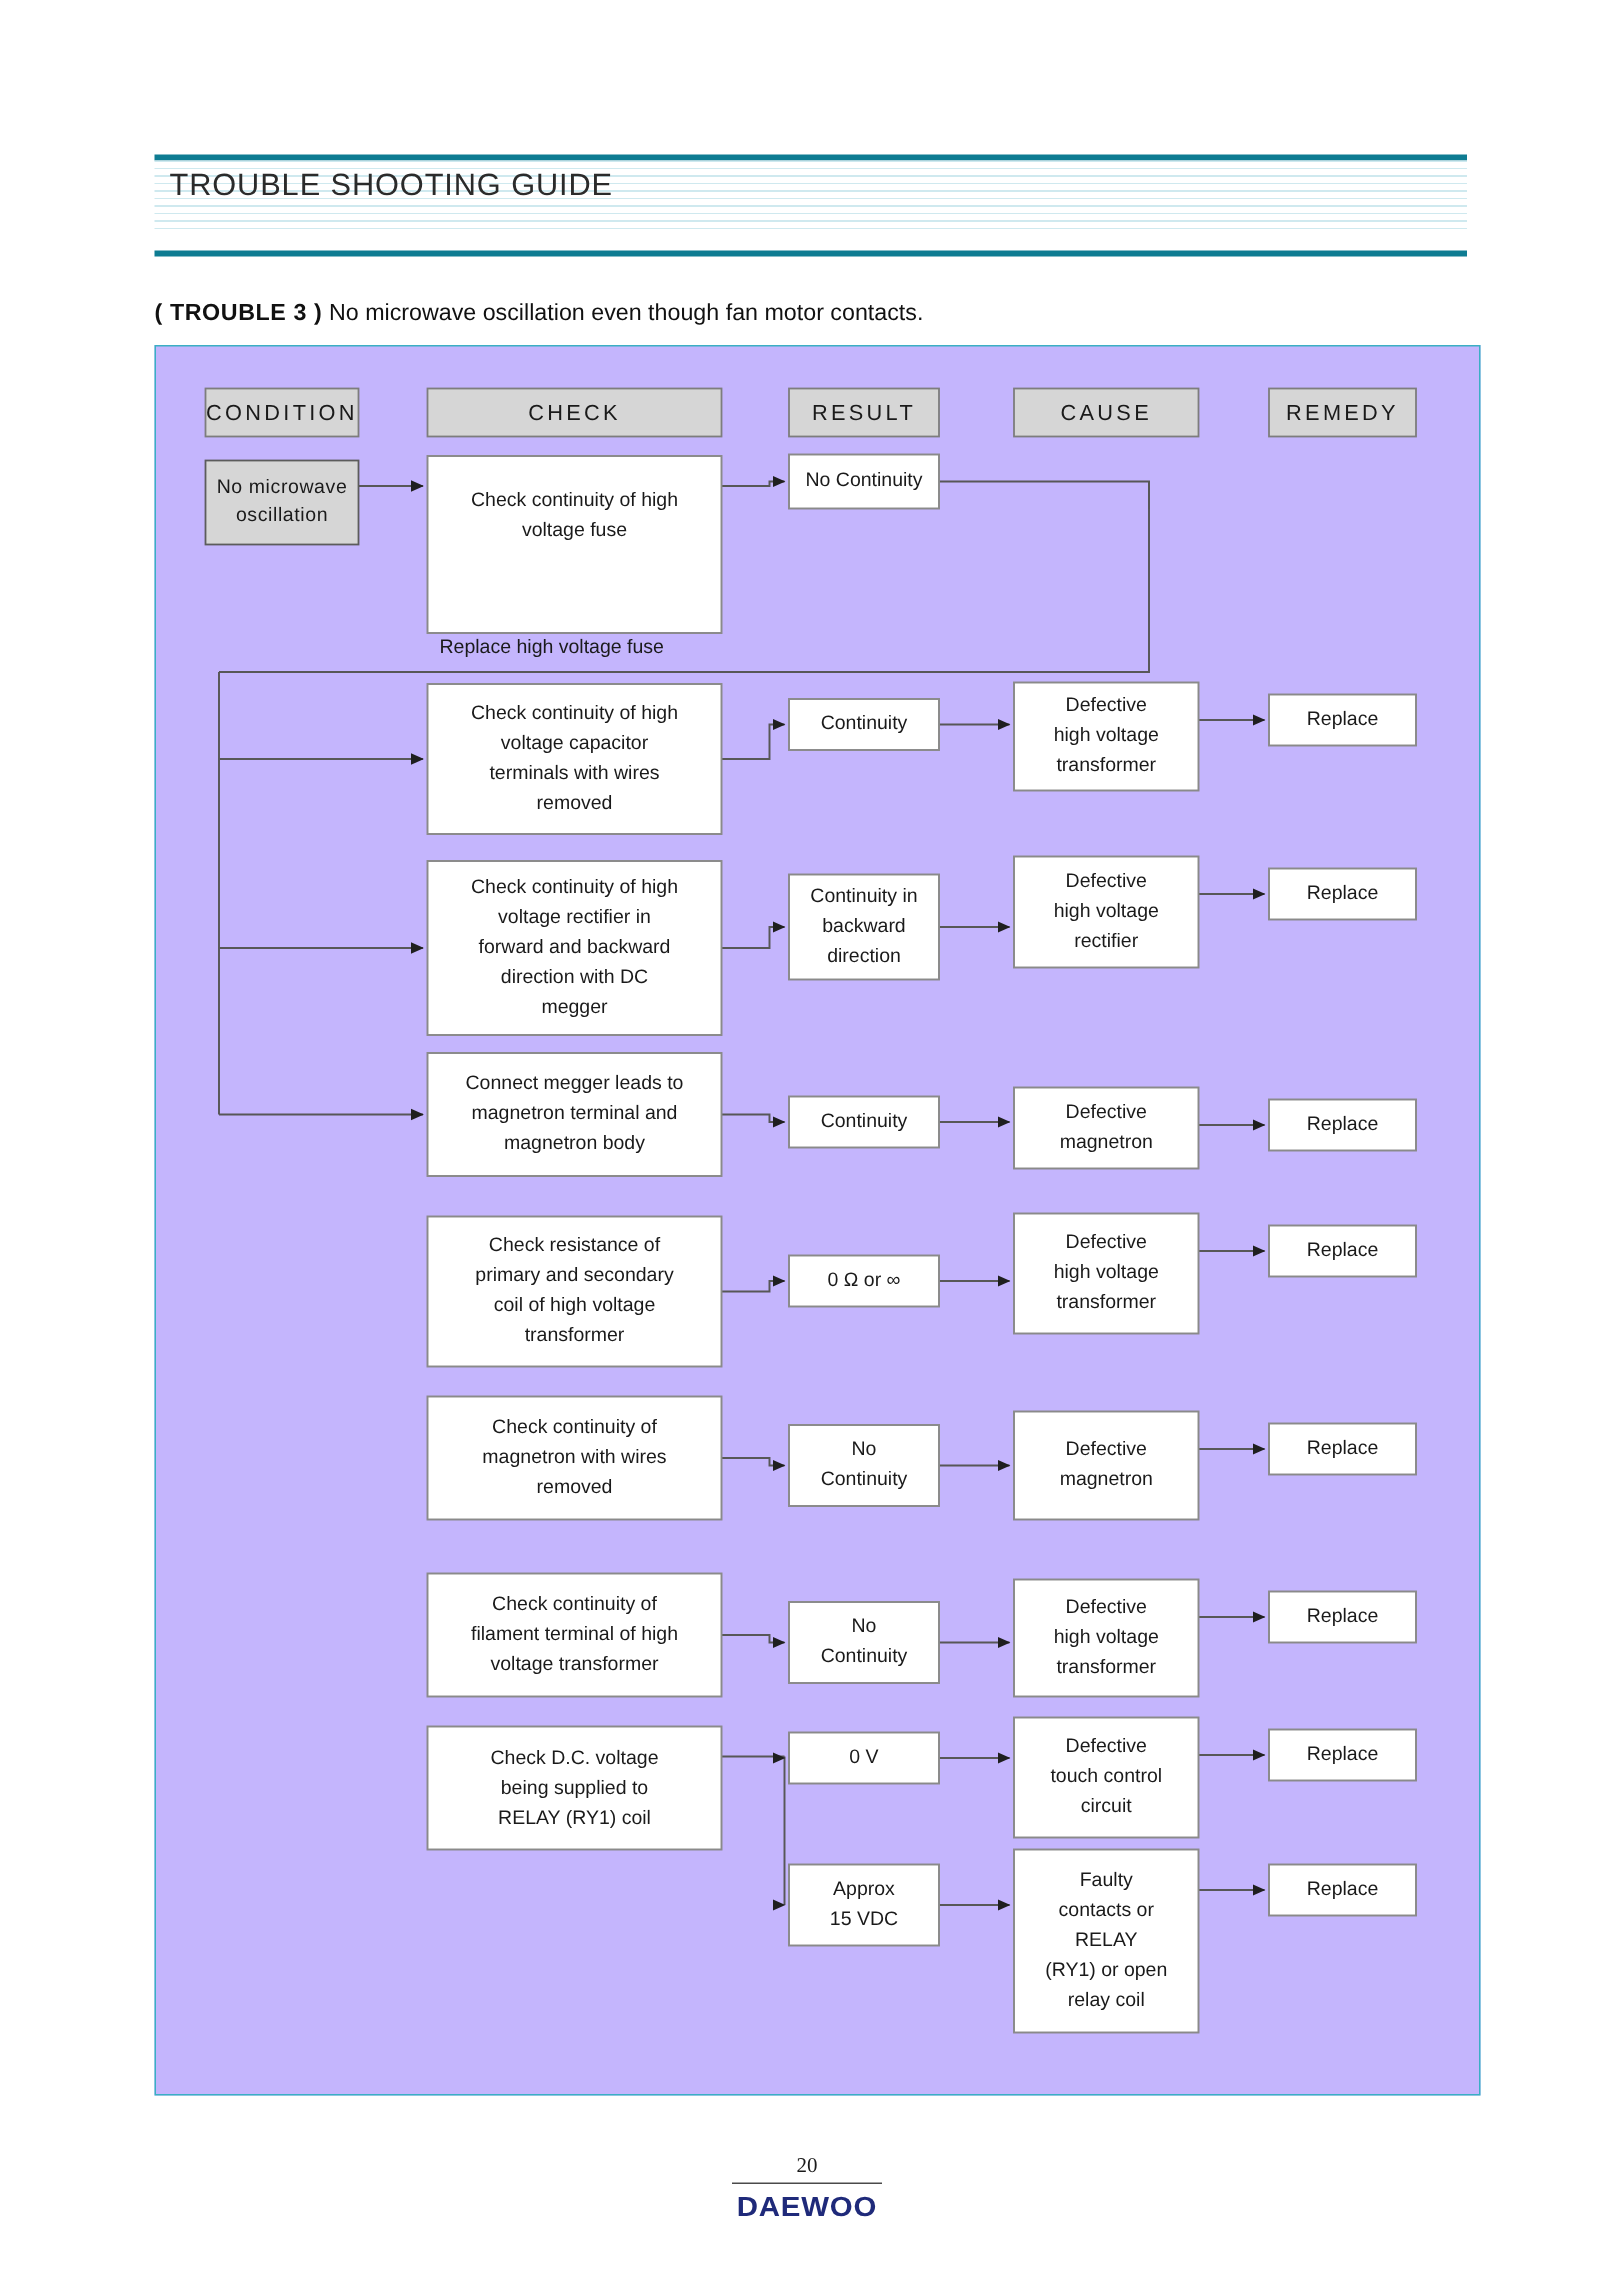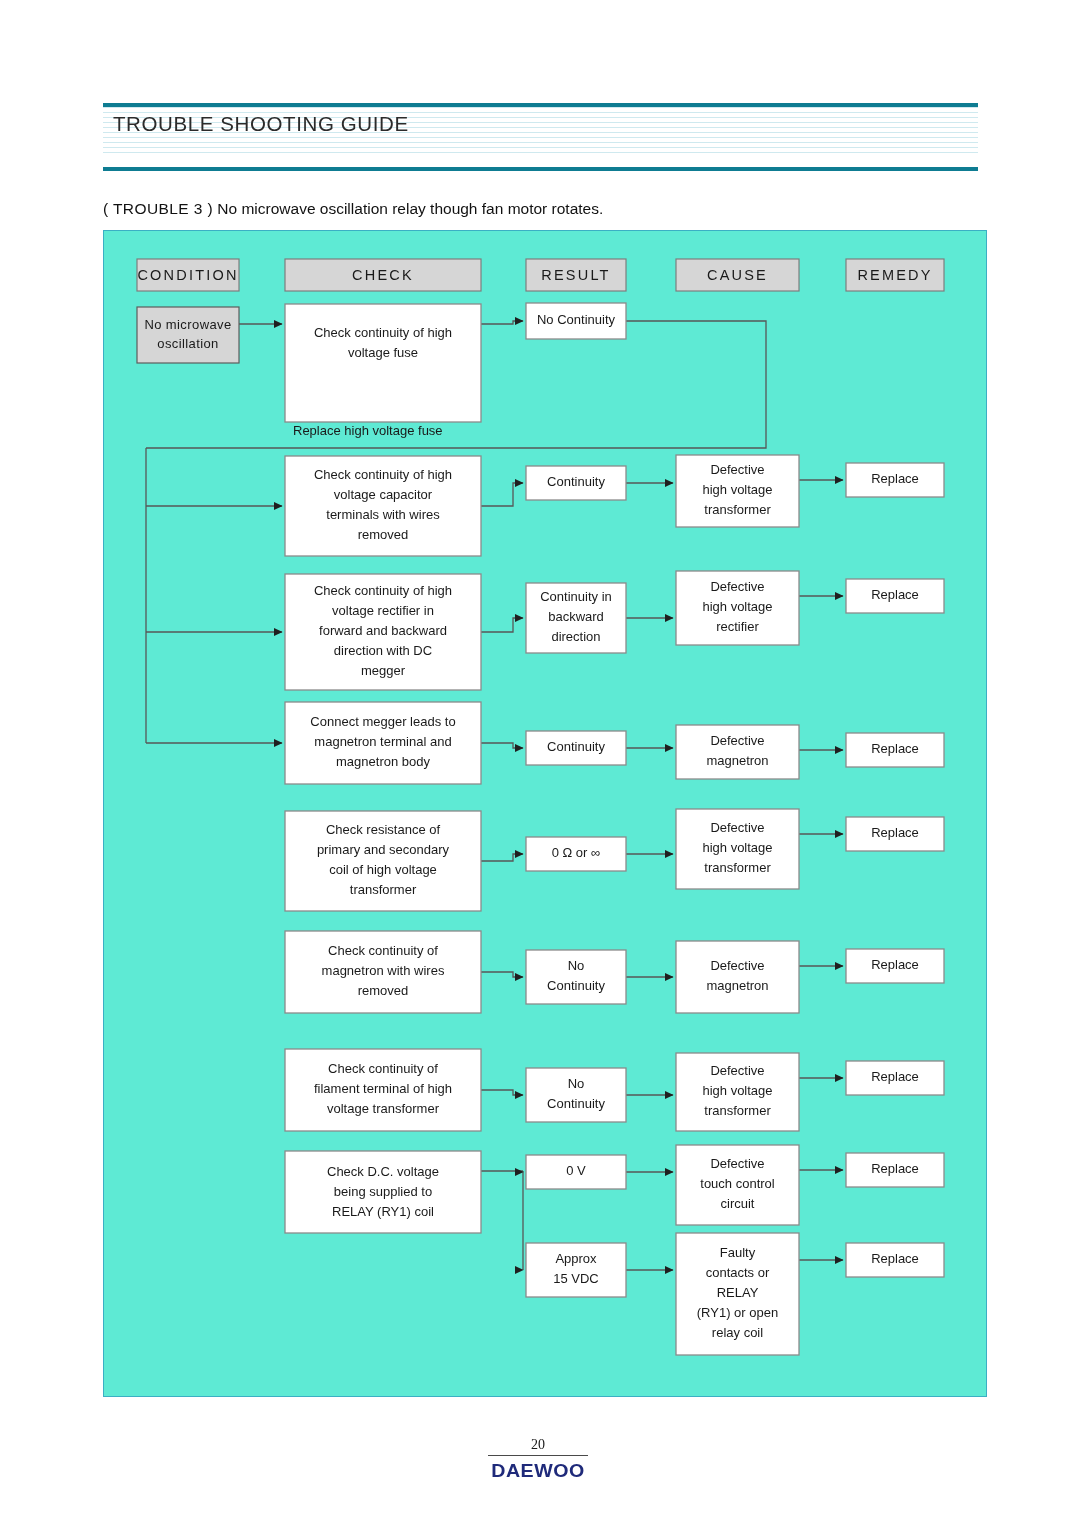--- a/index.html
+++ b/index.html
@@ -59,33 +59,33 @@
   
   #trouble-caption {
     position: absolute;
     left: 103px;
     top: 200px;
     font-size: 15.5px;
     color: #111;
     white-space: nowrap;
   }
   #trouble-caption .tag {
-    font-weight: normal;
+    font-weight: bold;
     letter-spacing: 0.4px;
   }
 
   
   #flow-frame {
     position: absolute;
     left: 103px;
     top: 230px;
     width: 884px;
     height: 1167px;
     border: 1.5px solid #3bafc4;
-    background: #5eead4;
+    background: #c4b5fd;
     box-sizing: border-box;
   }
   #flow-svg {
     position: absolute;
     left: 0;
     top: 0;
   }
 
   
   #flow-svg text {
@@ -169,21 +169,21 @@
 
 <div id="page-header">
   <div class="rule-top"></div>
   <div class="stripes"></div>
   <div class="header-title">TROUBLE SHOOTING GUIDE</div>
   <div class="rule-bottom"></div>
 </div>
 
 <div id="trouble-caption">
   <span class="tag">( TROUBLE 3 )</span>
-  <span>No microwave oscillation relay though fan motor rotates.</span>
+  <span>No microwave oscillation even though fan motor contacts.</span>
 </div>
 
 <div id="flow-frame">
   <svg id="flow-svg" width="881" height="1164" viewBox="0 0 881 1164">
     <defs>
       <marker id="ah" markerWidth="9" markerHeight="9" refX="8" refY="4.5" orient="auto" markerUnits="userSpaceOnUse">
         <path d="M0,0.6 L8.6,4.5 L0,8.4 z" fill="#1f1f1f"></path>
       </marker>
     </defs>
     <g id="connector-layer">

